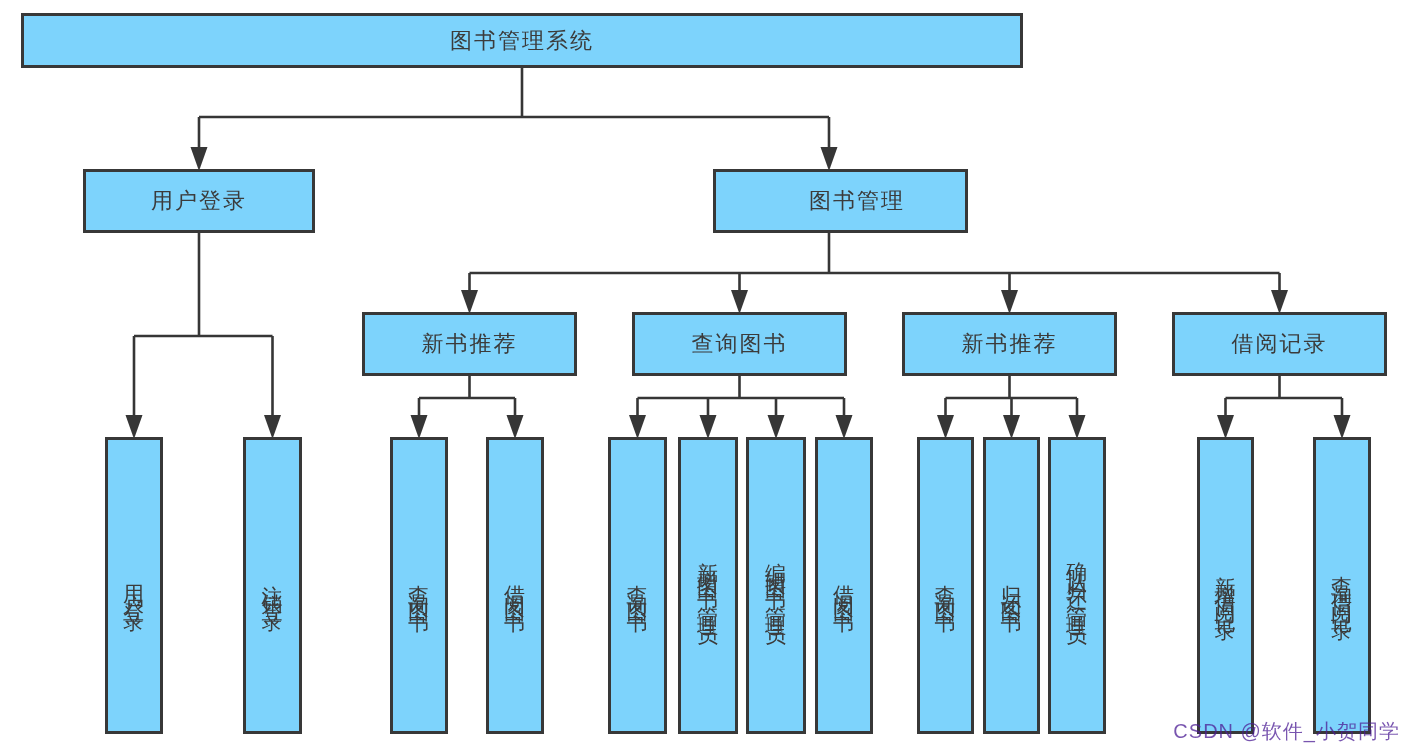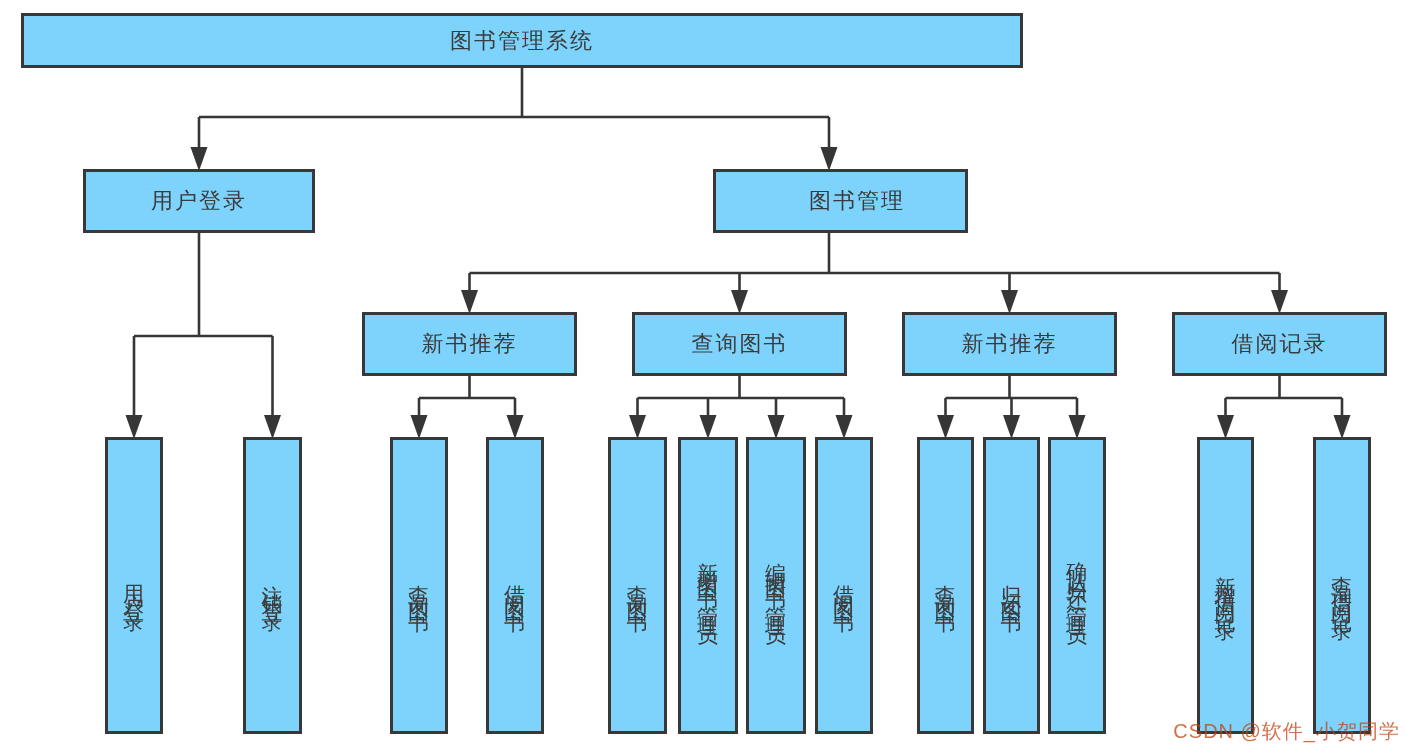--- a/index.html
+++ b/index.html
@@ -46,21 +46,21 @@
     text-orientation: mixed;
     font-size: 21px;
     letter-spacing: 9px;
     line-height: 1;
   }
   .watermark {
     position: absolute;
     top: 718px;
     right: 5px;
     font-size: 20px;
-    color: #c2410c;
+    color: #4c1d95;
     opacity: 0.75;
     letter-spacing: 1px;
     z-index: 10;
     white-space: nowrap;
   }
 </style>
 </head>
 <body>
 
 <div class="canvas">

